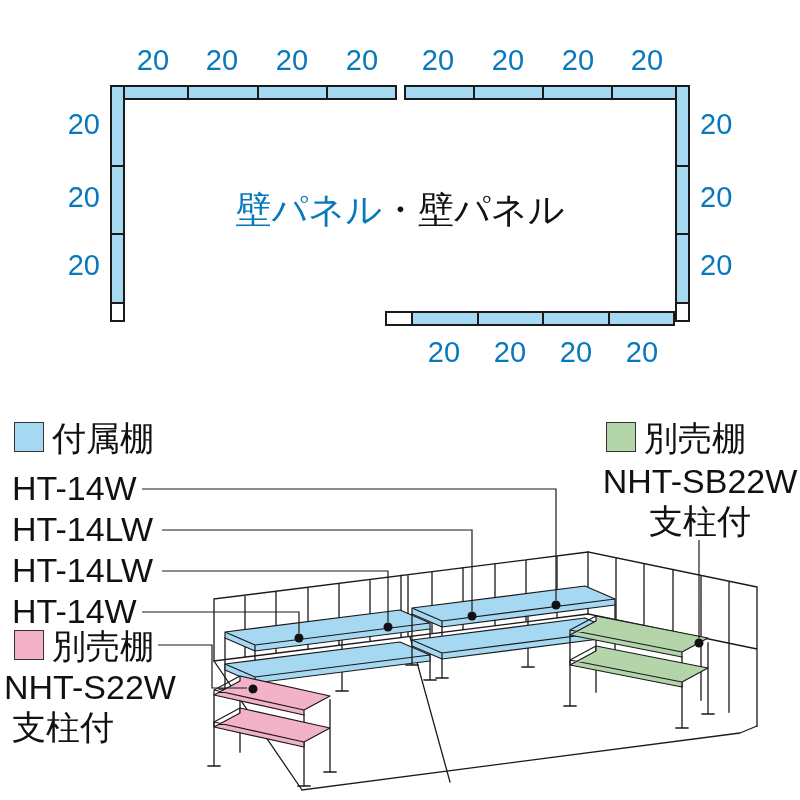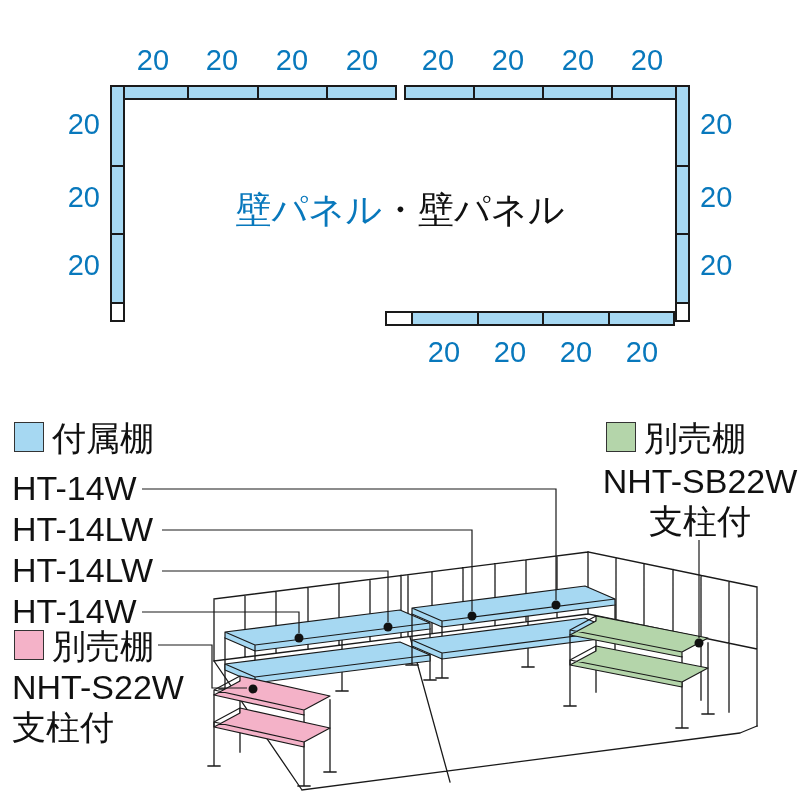--- a/index.html
+++ b/index.html
@@ -119,21 +119,21 @@
     <div class="leg" style="left:52px;top:419px;">付属棚</div>
     <div class="leg" style="left:12px;top:469px;">HT-14W</div>
     <div class="leg" style="left:12px;top:510px;">HT-14LW</div>
     <div class="leg" style="left:12px;top:551px;">HT-14LW</div>
     <div class="leg" style="left:12px;top:592px;">HT-14W</div>
   </div>
 
   <div>
     <div class="swatch sw-pink" style="left:14px;top:630px;"></div>
     <div class="leg" style="left:52px;top:627px;">別売棚</div>
-    <div class="leg" style="left:12px;top:668px;">NHT-S22W</div>
+    <div class="leg" style="left:4px;top:668px;">NHT-S22W</div>
     <div class="leg" style="left:12px;top:708px;">支柱付</div>
   </div>
 
   <div>
     <div class="swatch sw-green" style="left:606px;top:422px;"></div>
     <div class="leg" style="left:644px;top:419px;">別売棚</div>
     <div class="leg" style="left:602px;top:462px;width:196px;text-align:center;">NHT-SB22W</div>
     <div class="leg" style="left:602px;top:502px;width:196px;text-align:center;">支柱付</div>
   </div>
 

